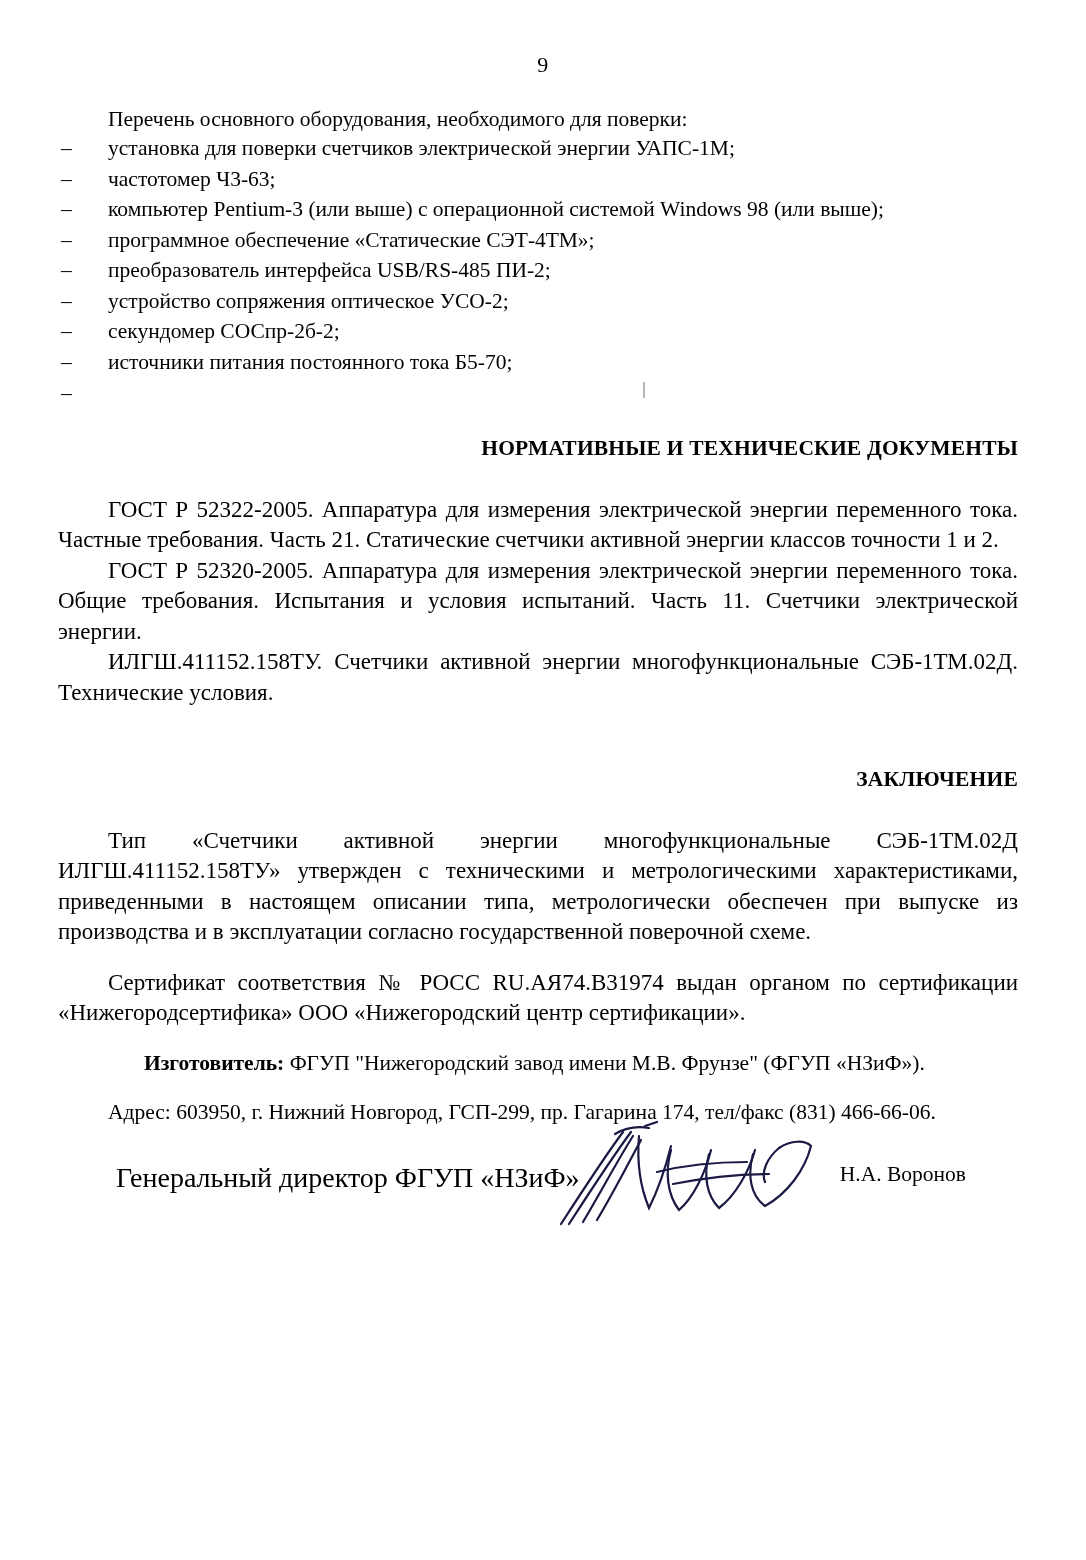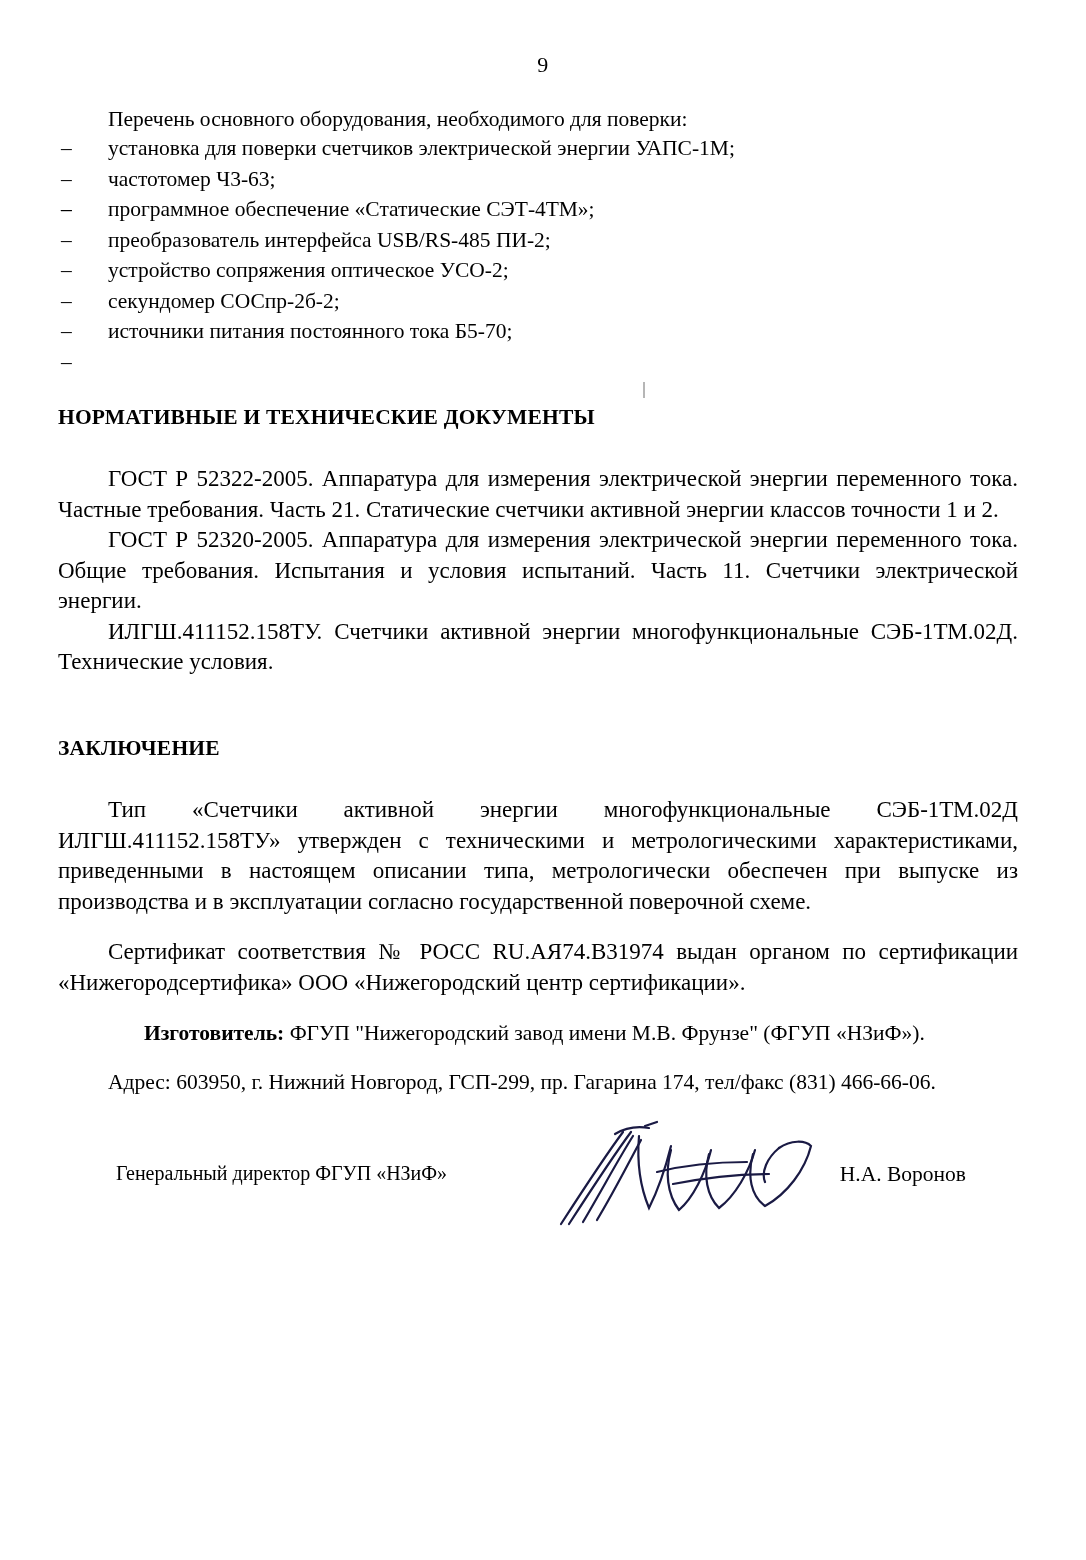--- a/index.html
+++ b/index.html
@@ -55,21 +55,21 @@
     font-size: 21.5px;
     line-height: 1.42;
     white-space: nowrap;
   }
   ul.equipment li .dash {
     position: absolute;
     left: 3px;
     top: 0;
   }
   h2.section-heading {
-    text-align: left;
+    text-align: right;
     font-size: 21.5px;
     font-weight: bold;
     margin: 0;
     letter-spacing: 0.2px;
   }
   .gap-lg { height: 58px; }
   .gap-md { height: 34px; }
   .gap-sm { height: 20px; }
   p.just {
     font-size: 23px;
@@ -89,21 +89,21 @@
     position: absolute;
     left: 58px;
     top: 1148px;
     width: 960px;
     height: 110px;
   }
   .sig-label {
     position: absolute;
     left: 58px;
     top: 14px;
-    font-size: 20px;
+    font-size: 28px;
     white-space: nowrap;
   }
   .sig-name {
     position: absolute;
     right: 52px;
     top: 14px;
     font-size: 21.5px;
     white-space: nowrap;
     text-align: right;
   }
@@ -131,21 +131,21 @@
 
   <div class="page-number">9</div>
 
   <div class="content">
 
     <div class="intro-line">Перечень основного оборудования, необходимого для поверки:</div>
 
     <ul class="equipment">
       <li><span class="dash">–</span><span>установка для поверки  счетчиков  электрической  энергии УАПС-1М;</span></li>
       <li><span class="dash">–</span><span>частотомер Ч3-63;</span></li>
-      <li><span class="dash">–</span></li>
+      <li><span class="dash">–</span><span>компьютер Pentium-3 (или выше) с операционной системой Windows 98 (или выше);</span></li>
       <li><span class="dash">–</span><span>программное обеспечение «Статические СЭТ-4ТМ»;</span></li>
       <li><span class="dash">–</span><span>преобразователь интерфейса USB/RS-485 ПИ-2;</span></li>
       <li><span class="dash">–</span><span>устройство сопряжения оптическое УСО-2;</span></li>
       <li><span class="dash">–</span><span>секундомер СОСпр-2б-2;</span></li>
       <li><span class="dash">–</span><span>источники питания постоянного тока Б5-70;</span></li>
       <li><span class="dash">–</span></li>
     </ul>
 
     <div class="gap-lg"></div>
 

